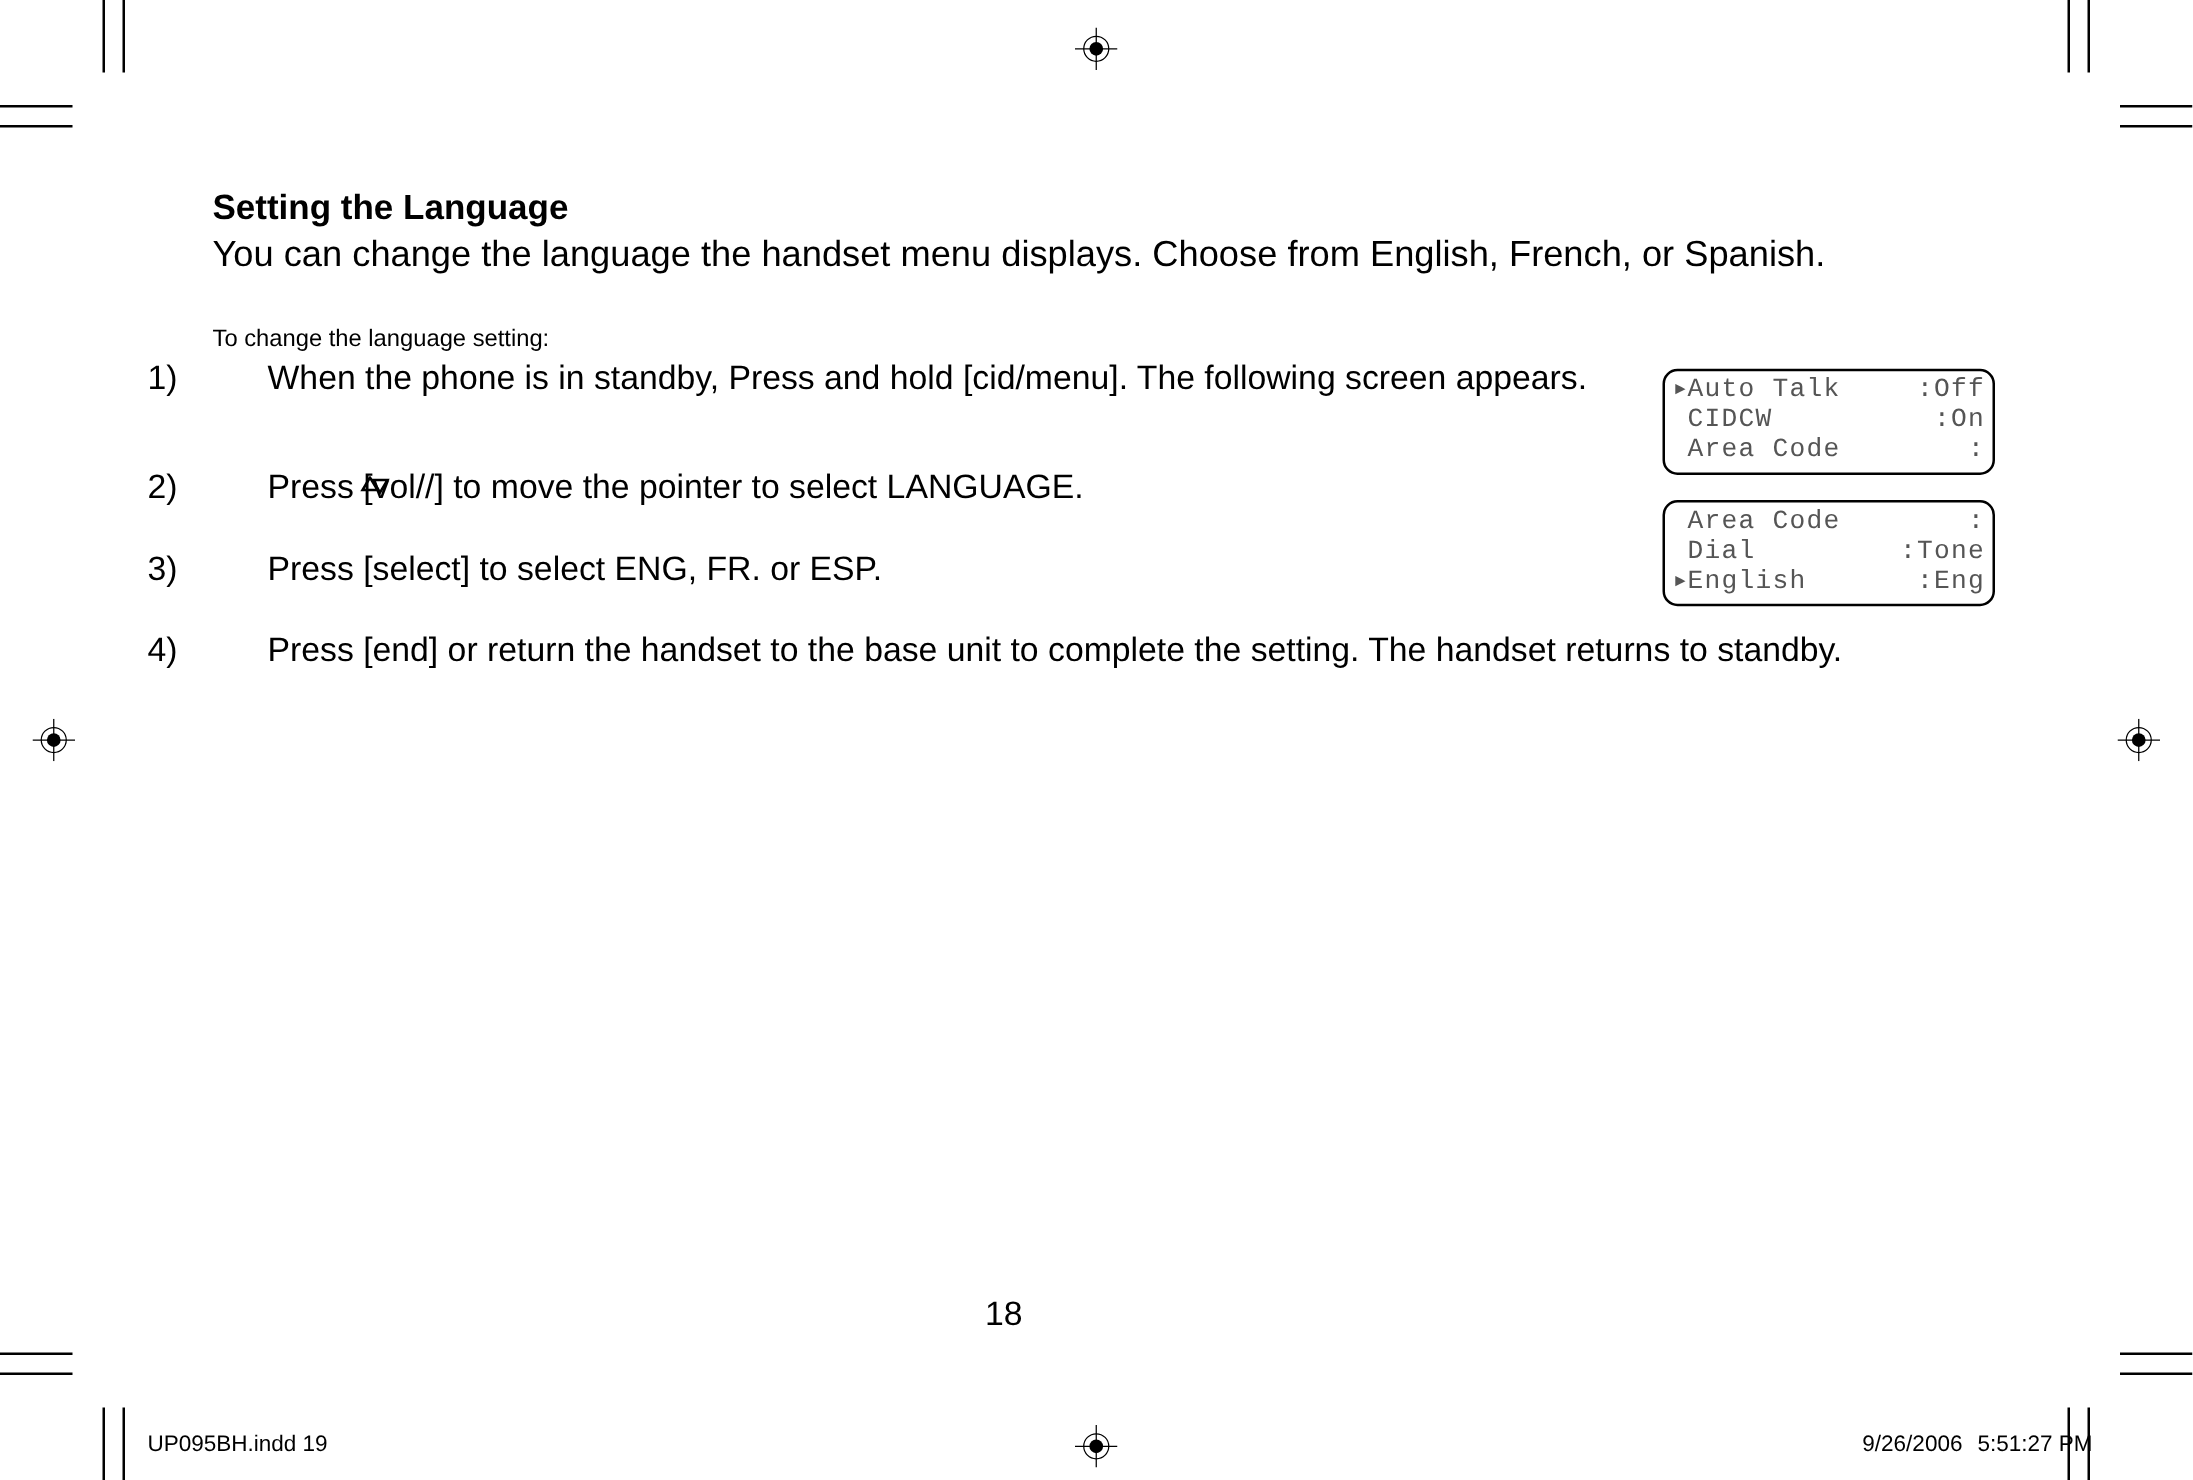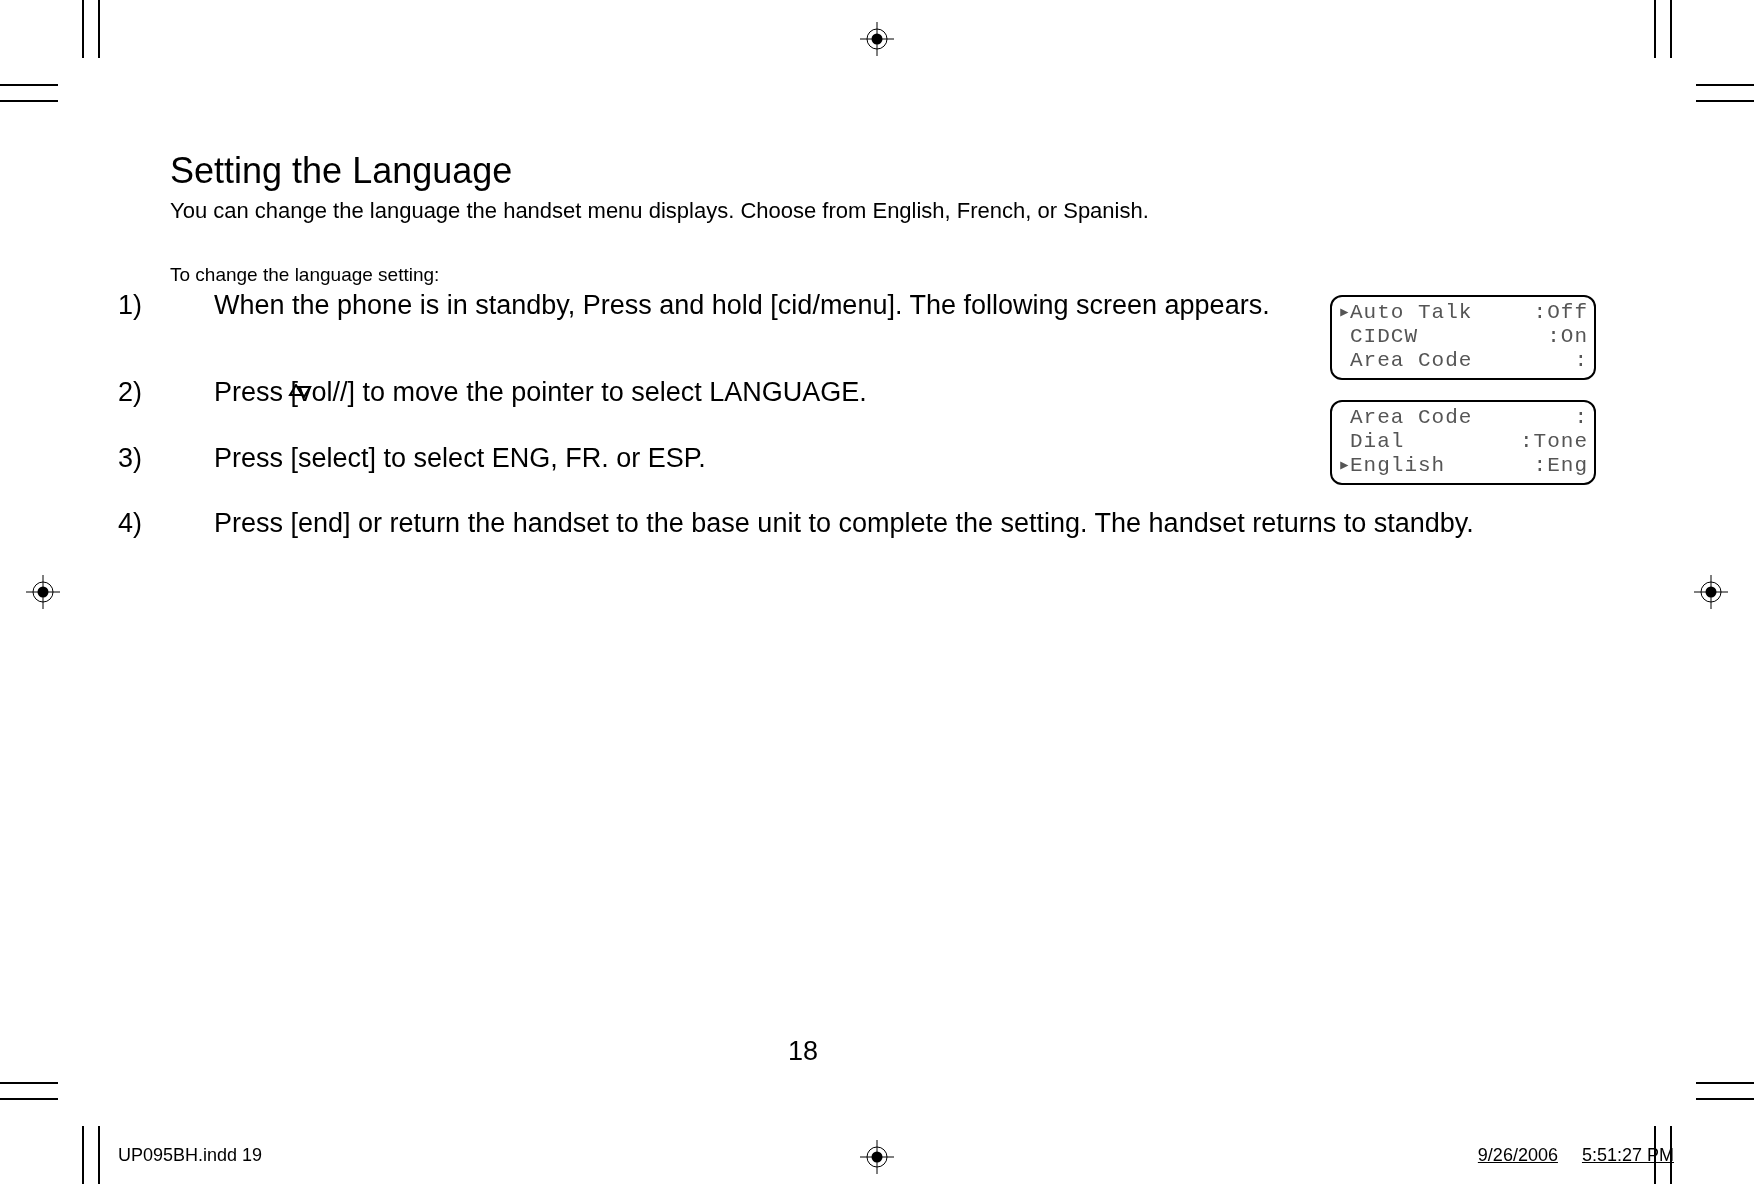--- a/index.html
+++ b/index.html
@@ -34,27 +34,27 @@
   .regmark svg { display: block; }
 
   
   .content {
     position: absolute;
     left: 170px;
     top: 150px;
     width: 1410px;
   }
   h1.section-title {
-    font-size: 36px;
-    font-weight: normal;
+    font-size: 28px;
+    font-weight: bold;
     margin: 0 0 6px 0;
     letter-spacing: 0;
   }
   .intro {
-    font-size: 22px;
+    font-size: 29px;
     margin: 0 0 40px 0;
   }
   .lead {
     font-size: 19px;
     margin: 0 0 4px 0;
   }
   ol.steps {
     list-style: none;
     padding: 0;
     margin: 0;
@@ -129,22 +129,21 @@
     left: 118px;
     right: 80px;
     top: 1145px;
     font-size: 18px;
     color: #000;
     display: flex;
     justify-content: space-between;
   }
   .footer .right {
     display: flex;
-    gap: 24px;
-    text-decoration: underline;
+    gap: 12px;
   }
 
   
   .vol-up, .vol-down {
     display: inline-block;
     vertical-align: middle;
     position: relative;
     top: -2px;
   }
 </style>

